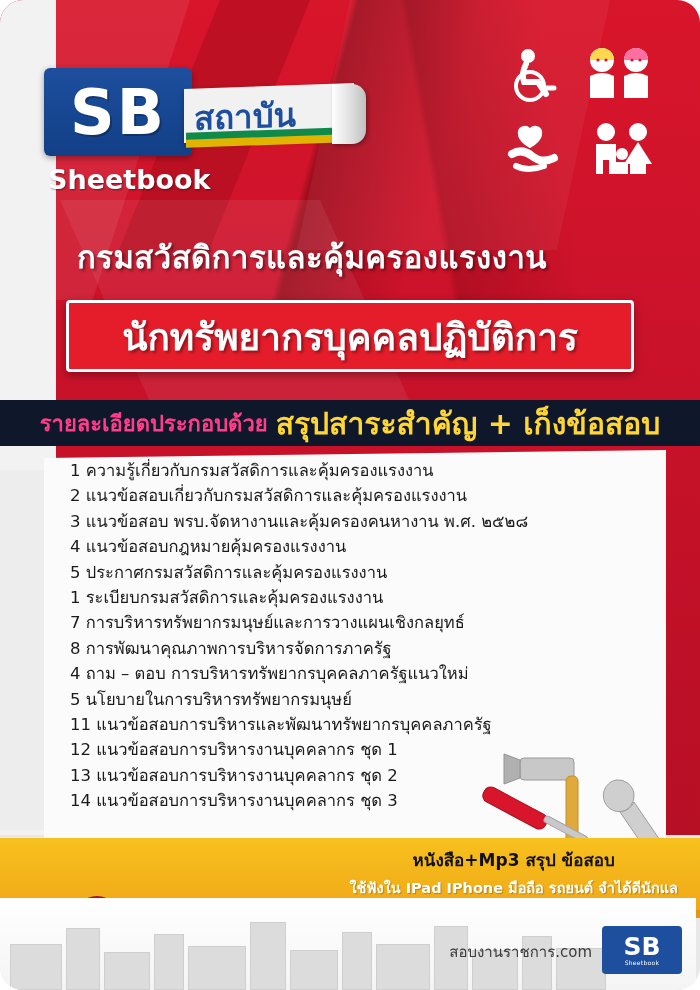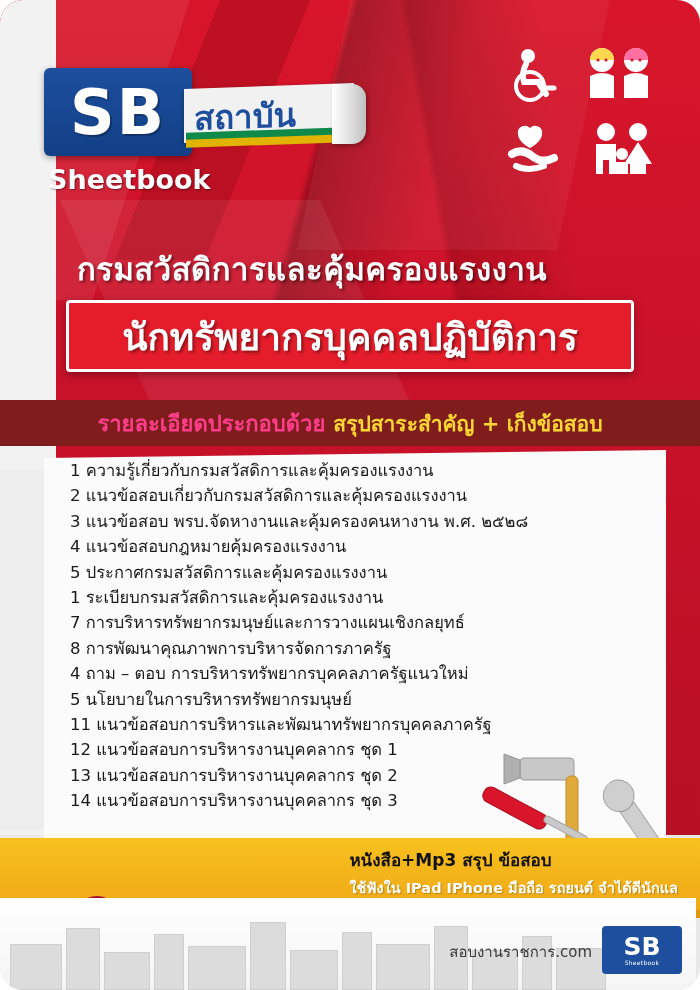--- a/index.html
+++ b/index.html
@@ -118,62 +118,62 @@
     background: #0f8a4a; transform: skewY(-2deg);
   }
   .ribbon-stripe.s2 { top: 51px; background: #e0b400; }
 
   
   .icons { position: absolute; right: 28px; top: 44px; width: 170px; height: 140px; }
   .icon-cell { position: absolute; width: 70px; height: 62px; }
 
   
   .dept-title {
-    position: absolute; left: 0; top: 244px; width: 624px; text-align: center;
+    position: absolute; left: 0; top: 232px; width: 624px; text-align: center;
     color: #ffffff; font-size: 31px; font-weight: bold;
     text-shadow: 2px 2px 3px rgba(0,0,0,.45);
     letter-spacing: .5px;
   }
   .main-title-box {
     position: absolute; left: 66px; top: 300px; width: 568px; height: 72px;
     background: #e51d2b;
     border: 3px solid #ffffff;
     border-radius: 4px;
     display: flex; align-items: center; justify-content: center;
     box-shadow: 0 3px 8px rgba(0,0,0,.35);
   }
   .main-title-box span {
     color: #ffffff; font-size: 37px; font-weight: bold;
     text-shadow: 2px 2px 3px rgba(0,0,0,.4);
   }
 
   
   .sub-bar {
     position: absolute; left: 0; top: 400px; width: 700px; height: 46px;
-    background: #7f1d1d;
+    background: #0f172a;
     display: flex; align-items: center; justify-content: center; gap: 8px;
   }
   .sub-bar .pink { color: #ff3d8b; font-size: 22px; font-weight: bold; }
-  .sub-bar .yellow { color: #ffd633; font-size: 21px; font-weight: bold; }
+  .sub-bar .yellow { color: #ffd633; font-size: 30px; font-weight: bold; }
 
   
   .list {
     position: absolute; left: 70px; top: 458px; width: 580px;
   }
   .list-item {
     color: #1a1a1a; font-size: 16.5px; line-height: 25.4px;
     white-space: nowrap;
   }
 
   
   .tools { position: absolute; left: 420px; top: 740px; width: 260px; height: 170px; }
 
   
   .band-text {
-    position: absolute; right: 22px; top: 846px; text-align: left;
+    position: absolute; right: 22px; top: 846px; text-align: center;
   }
   .band-text .l1 { color: #111; font-size: 17px; font-weight: bold; }
   .band-text .l2 { color: #fff; font-size: 14.5px; font-weight: bold; margin-top: 3px;
     text-shadow: 1px 1px 1px rgba(0,0,0,.25); }
 
   
   .mp3-row { position: absolute; left: 74px; top: 896px; display: flex; align-items: center; gap: 14px; }
   .mp3-disc {
     width: 46px; height: 46px; border-radius: 50%;
     background: radial-gradient(circle at 50% 50%, #ffffff 0 7px, #d6224a 8px 18px, #b5123a 19px 23px);

